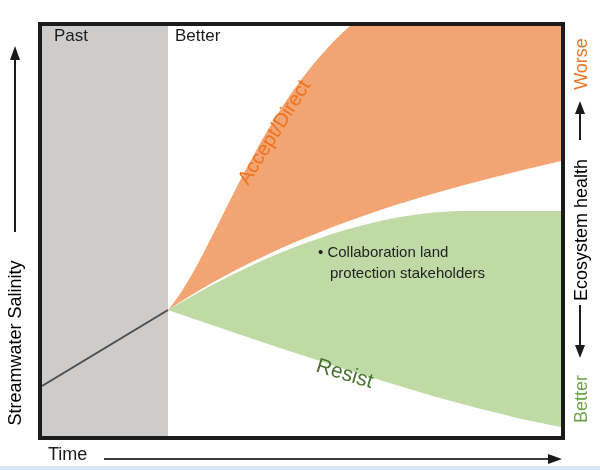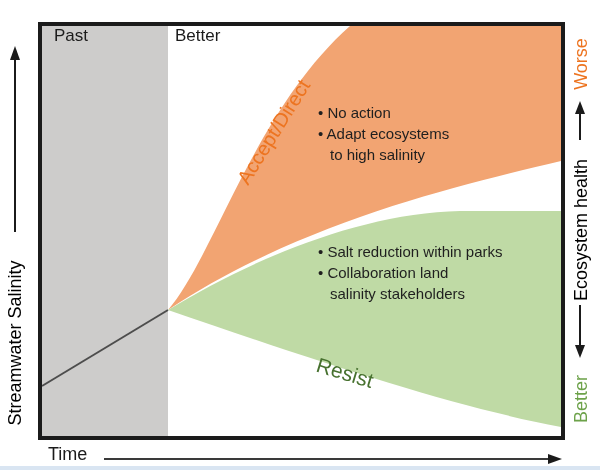--- a/index.html
+++ b/index.html
@@ -62,25 +62,19 @@
 
   <div class="rot lbl-yaxis">Streamwater Salinity</div>
 
   <div class="rot lbl-worse">Worse</div>
   <div class="rot lbl-eco">Ecosystem health</div>
   <div class="rot lbl-better">Better</div>
 
   <div class="lbl-accept">Accept/Direct</div>
   <div class="lbl-resist">Resist</div>
 
-  <div class="bullets bullets-orange">
-    <div>• No action</div>
-    <div>• Adapt ecosystems</div>
-    <div class="cont">to high salinity</div>
-  </div>
 
   <div class="bullets bullets-green">
-    <div>• Salt reduction within parks</div>
     <div>• Collaboration land</div>
-    <div class="cont">salinity stakeholders</div>
+    <div class="cont">protection stakeholders</div>
   </div>
 
 </div>
 
 </body></html>

